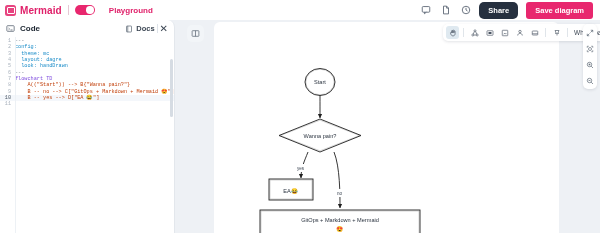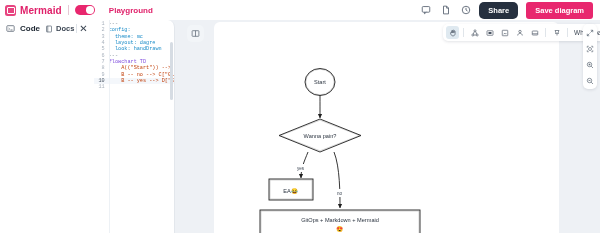--- a/index.html
+++ b/index.html
@@ -72,21 +72,21 @@
     width: 600px; height: 213px;
     background: #eef1f5;
     display: flex;
   }
 
   
   .code-panel {
     width: 175px; height: 213px;
     background: #ffffff;
     border-top-right-radius: 7px;
-    display: flex; flex-direction: row;
+    display: flex; flex-direction: column;
     position: relative;
     border-right: 1px solid #e3e7ec;
   }
   .code-header {
     height: 17px; display: flex; align-items: center;
     padding: 0 6px; gap: 5px; flex-shrink: 0;
   }
   .ch-icon { color: #5a6573; display: flex; align-items: center; }
   .code-title { font-size: 8px; font-weight: bold; color: #222b36; }
   .ch-right { margin-left: auto; display: flex; align-items: center; }

